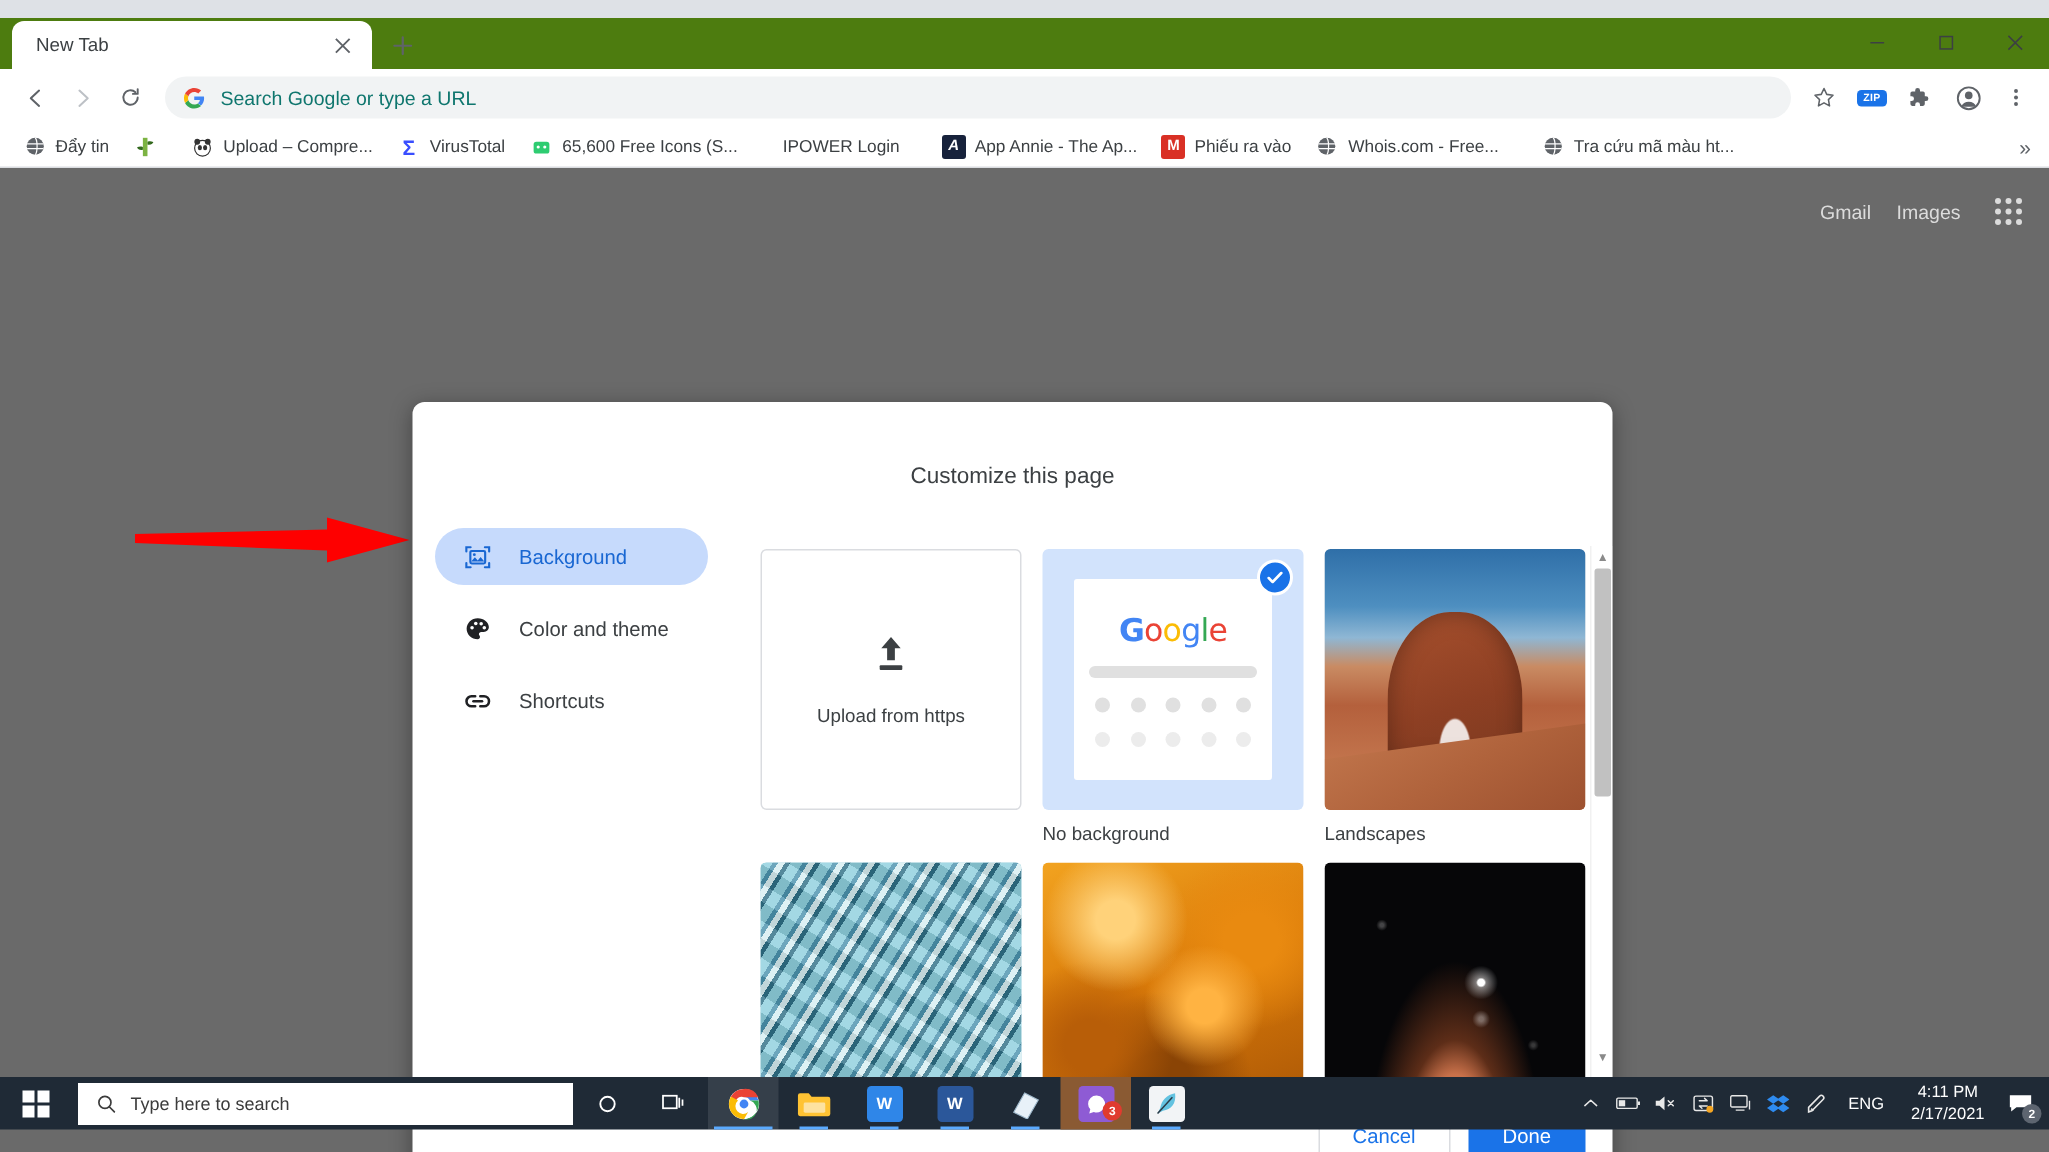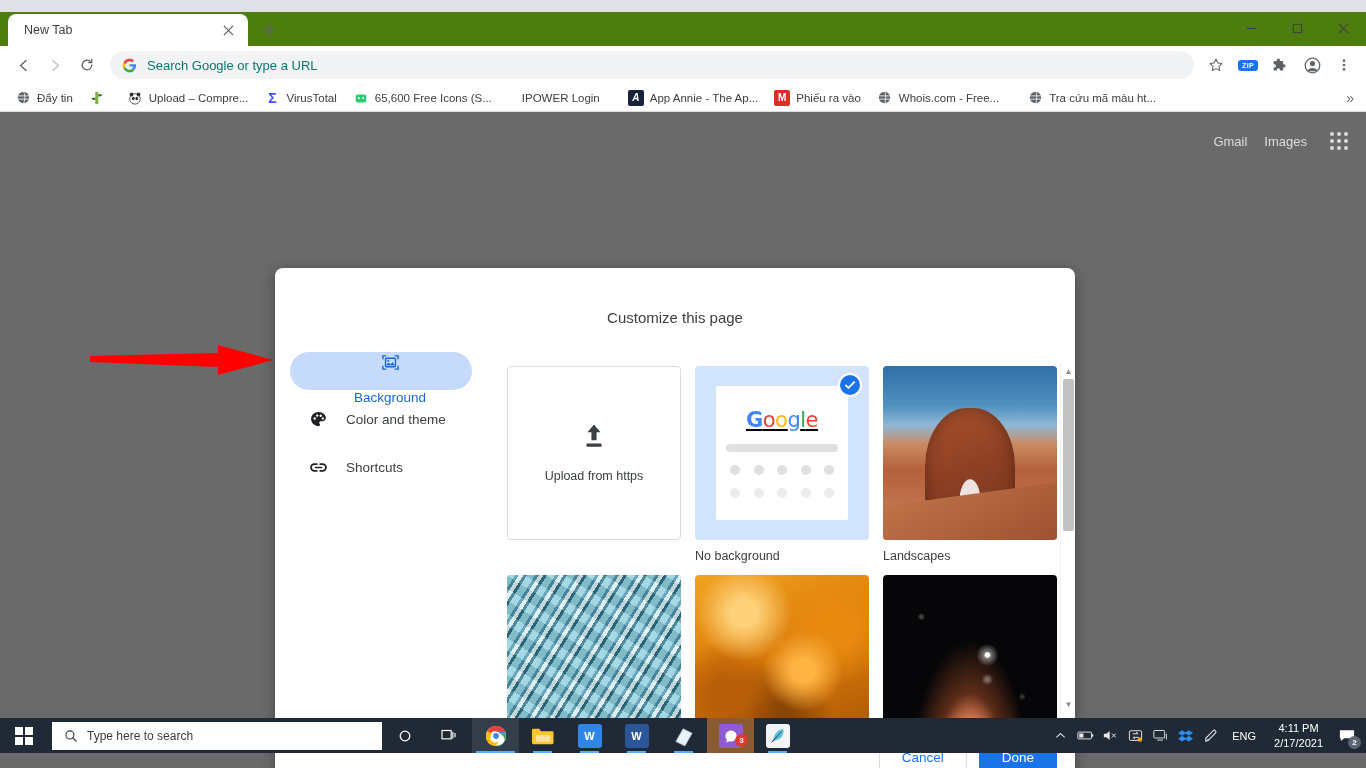--- a/index.html
+++ b/index.html
@@ -243,21 +243,20 @@
     padding-left: 18px;
     border-radius: 19px;
     font-size: 13.5px;
     color: #3c4043;
     margin-bottom: 10px;
     width: 182px;
   }
   .menu-item.active {
     background: #c6dafc;
     color: #1967d2;
-    flex-direction: column;
   }
   .menu-item.active svg { color: #1967d2; }
   .menu-ico { width: 20px; height: 20px; display:flex; align-items:center; justify-content:center; color:#202124; flex:none;}
 
   #tiles-wrap {
     flex: 1;
     position: relative;
     overflow: hidden;
     padding-right: 18px;
   }
@@ -291,21 +290,20 @@
   }
   #upload-tile .up-label { font-size: 12.5px; color: #3c4043; }
 
   
   #nobg-tile { background: #d2e3fc; display:flex; align-items:center; justify-content:center; }
   #nobg-card {
     width: 132px; height: 134px;
     background: #fff;
     border-radius: 2px;
     padding-top: 24px;
-    text-decoration: underline;
   }
   #nobg-logo {
     text-align: center;
     font-size: 21px;
     font-family: "DejaVu Sans", sans-serif;
     letter-spacing: -.5px;
     line-height: 1;
   }
   #nobg-bar {
     margin: 13px auto 0;

